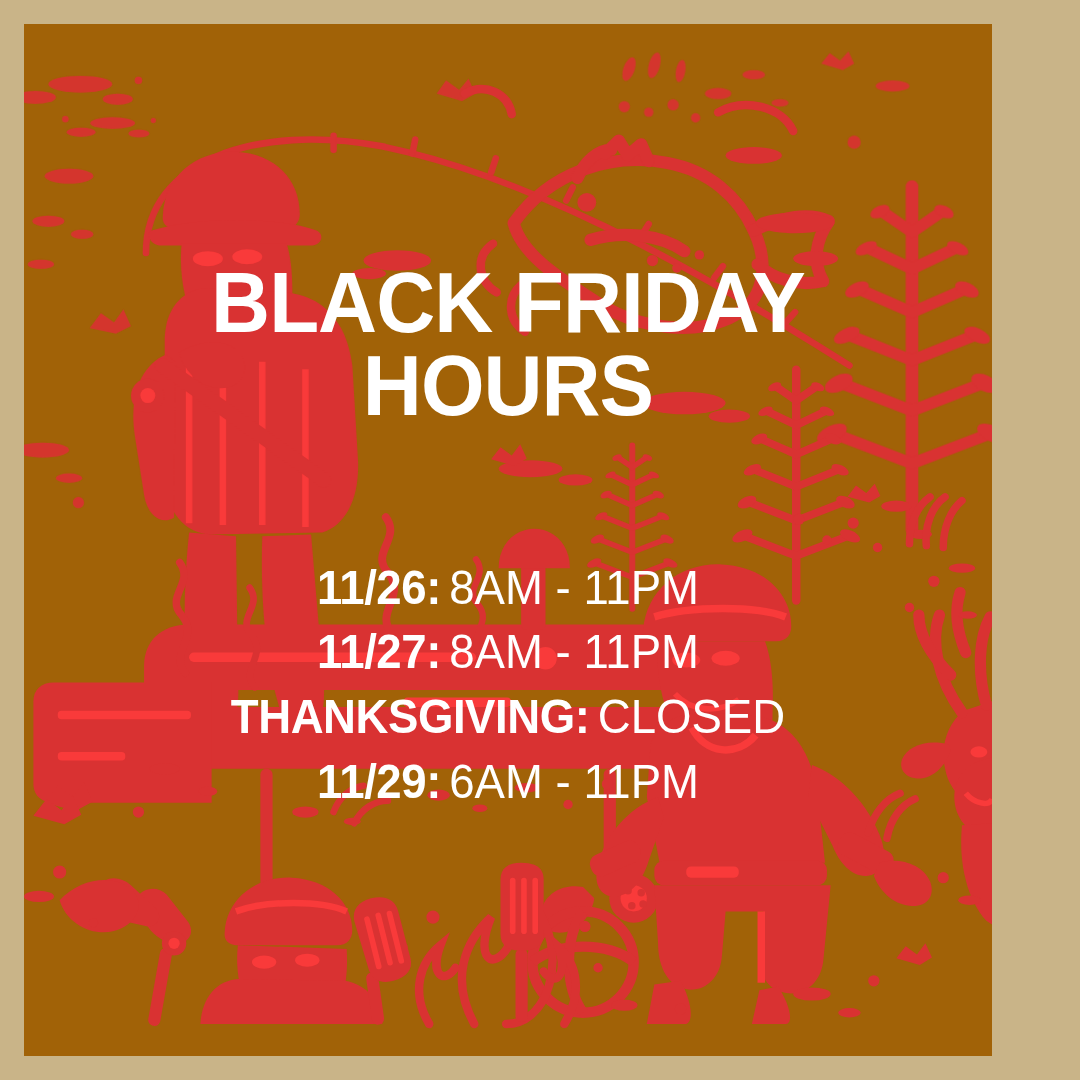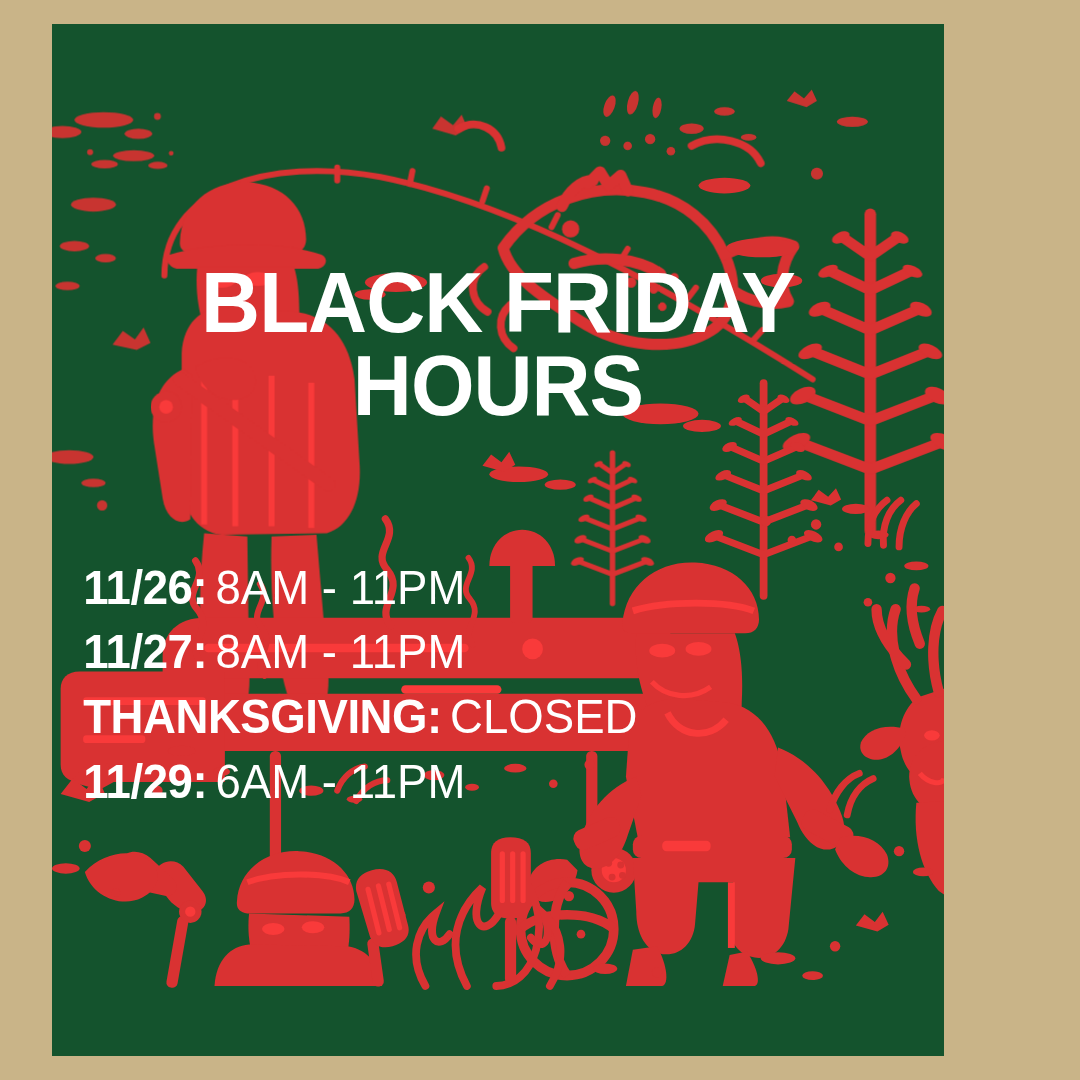--- a/index.html
+++ b/index.html
@@ -10,24 +10,23 @@
     display:flex; align-items:center; justify-content:center;
   }
   #poster {
     position:relative;
     width:1080px; height:1080px;
     background:#c9b488;
     padding:24px;
   }
   #canvas {
     position:relative;
-    width:892px; height:1032px;
-    background:#14532d;
+    width:968px; height:1032px;
+    background:#a16207;
     overflow:hidden;
-    margin-left:28px;
   }
   #pattern {
     position:absolute; inset:0;
     width:100%; height:100%;
     pointer-events:none;
   }
   #content {
     position:absolute; inset:0;
     display:flex; flex-direction:column;
     align-items:center;
@@ -45,20 +44,21 @@
     font-size:86px;
     line-height:0.97;
     letter-spacing:-1px;
     transform:scaleX(0.95);
     text-transform:uppercase;
     white-space:nowrap;
   }
   #hours-block {
     margin-top:127px;
     width:100%;
+    text-align:center;
   }
   .hours-row {
     display:block;
     white-space:nowrap;
     line-height:1.32;
     color:#ffffff;
     font-size:49px;
     transform:scaleX(0.93);
   }
   .hours-day {

